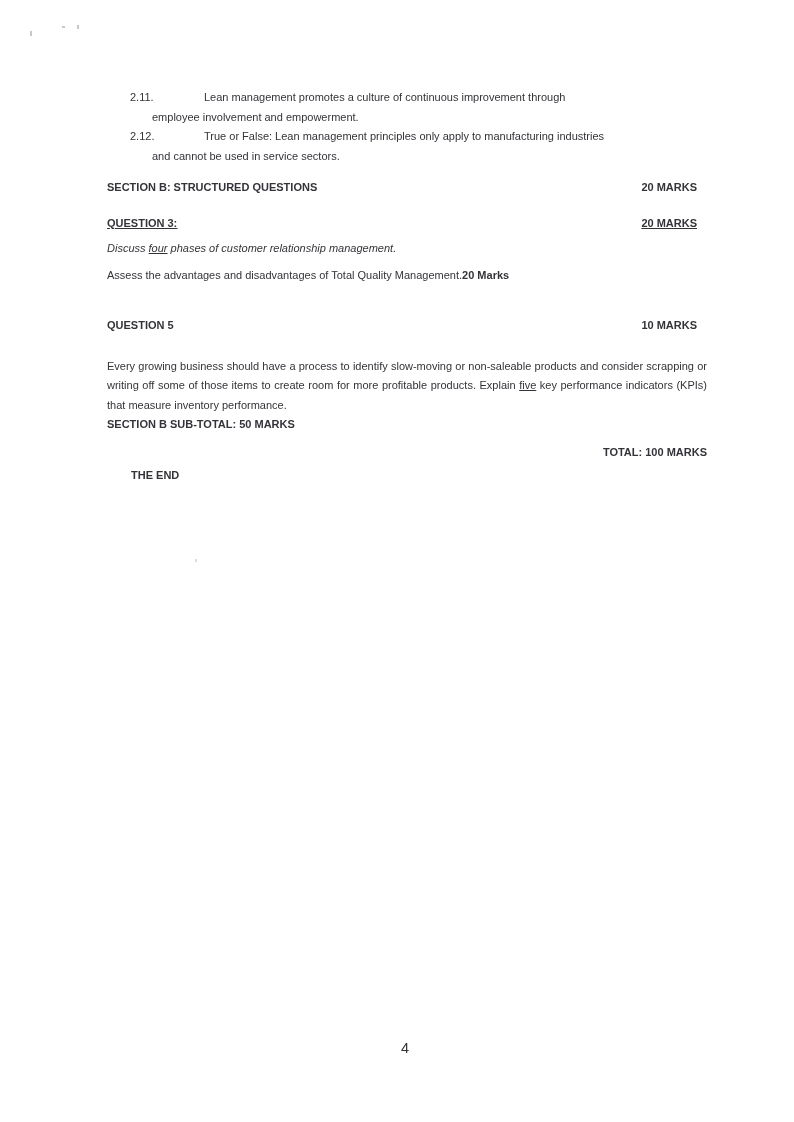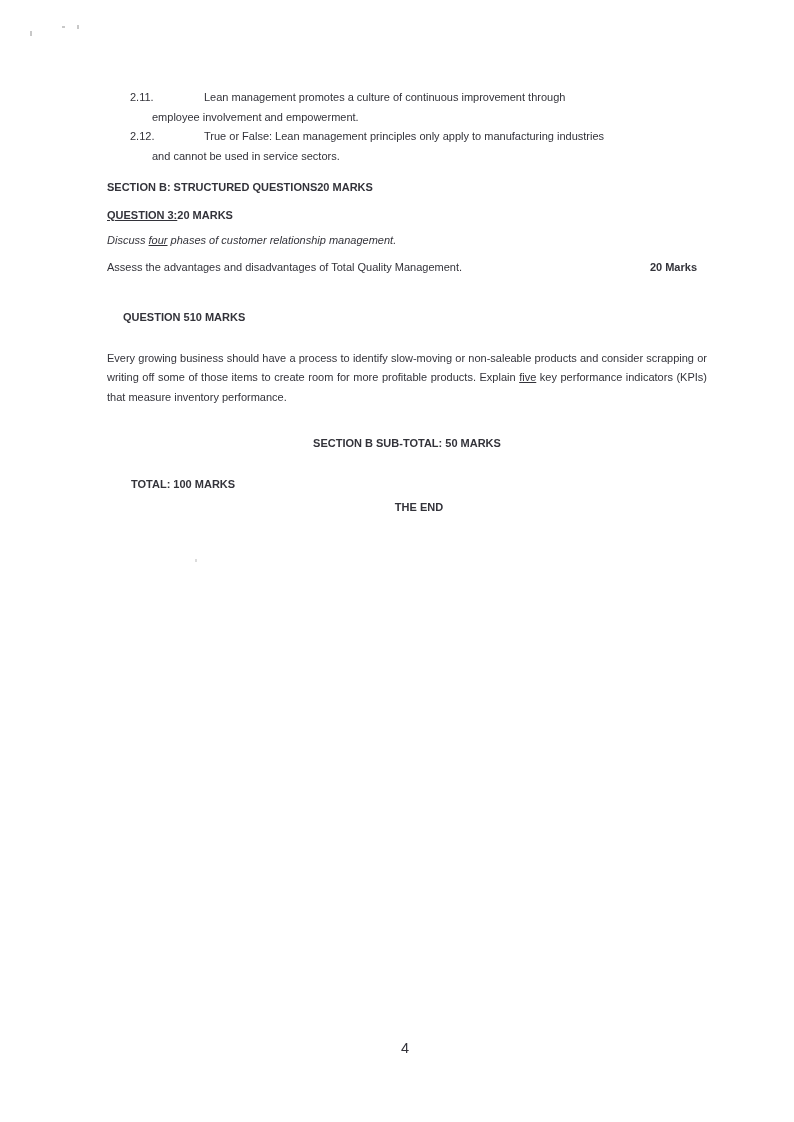--- a/index.html
+++ b/index.html
@@ -24,52 +24,50 @@
     line-height: 19.5px;
   }
   
   .q-item { margin-left: 23px; }
   .q-item .first-line { white-space: nowrap; }
   .q-item .num { display: inline-block; width: 74px; }
   .q-item .cont-line { margin-left: 22px; }
   
   .head-row {
     display: flex;
+    justify-content: space-between;
     align-items: baseline;
     font-weight: bold;
   }
   .head-row .marks { padding-right: 10px; white-space: nowrap; }
   .u { text-decoration: underline; }
   .sec-b { margin-top: 12px; }
-  .q3-head { margin-top: 8px; }
+  .q3-head { margin-top: 16px; text-decoration: underline; }
   .q3-body { margin-top: 6px; font-style: italic; }
   .q4-head { margin-top: 37px; }
   .q4-row {
     display: flex;
-    justify-content: space-between;
     align-items: baseline;
     margin-top: 7px;
   }
   .q4-row .marks { font-weight: bold; padding-right: 10px; white-space: nowrap; }
-  .q5-head { margin-top: 31px; margin-left: 16px; }
+  .q5-head { margin-top: 31px; }
   .q5-body { margin-top: 21px; text-align: justify; }
   .subtotal {
-    margin-top: 27px;
-    text-align: center;
+    text-align: left;
     font-weight: bold;
   }
   .total-line {
-    margin-top: 21px;
-    text-align: left;
+    margin-top: 8px;
+    text-align: right;
     font-weight: bold;
     padding-left: 24px;
   }
   .end-line {
     margin-top: 4px;
-    text-align: center;
     font-weight: bold;
     padding-left: 24px;
   }
   .page-number {
     position: absolute;
     top: 1040px;
     left: 0;
     width: 794px;
     text-align: center;
     font-size: 14.5px;

